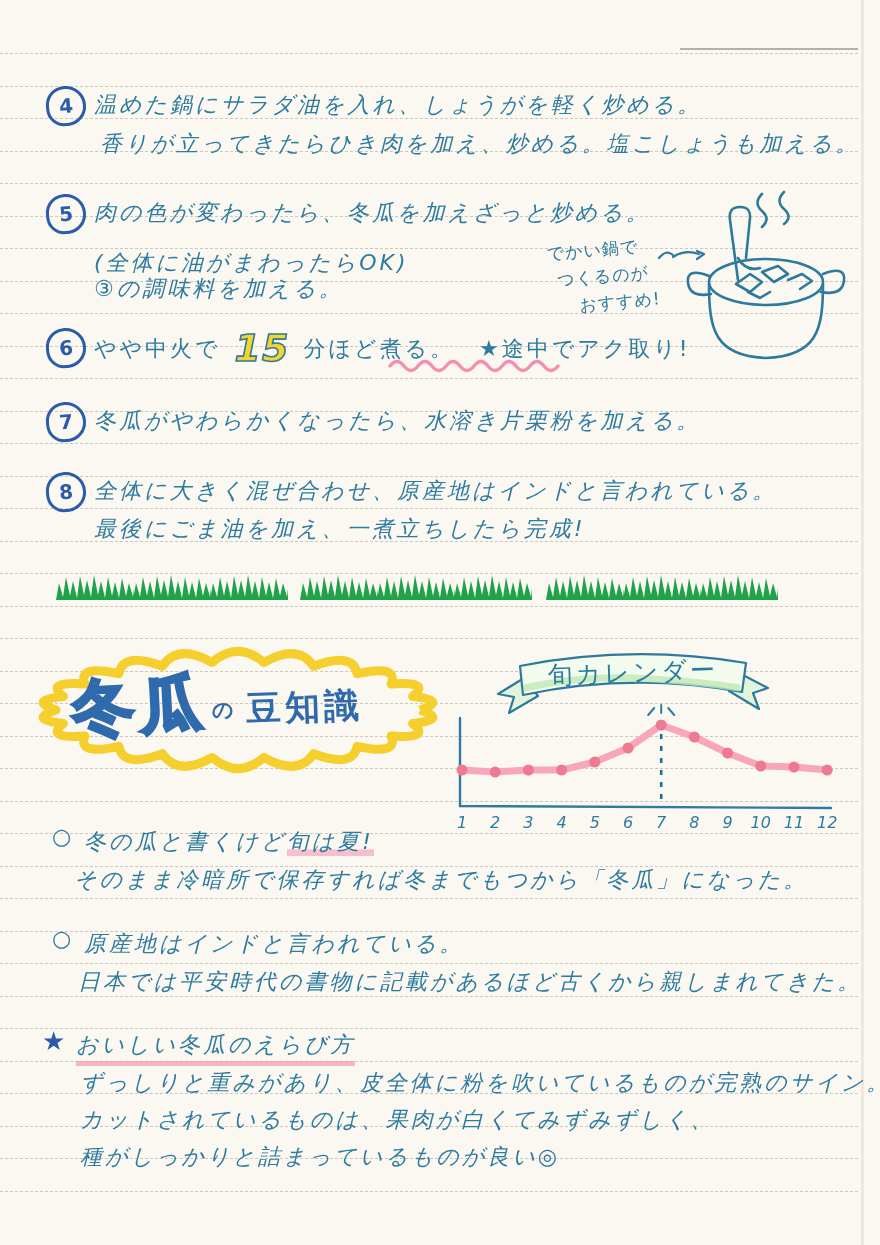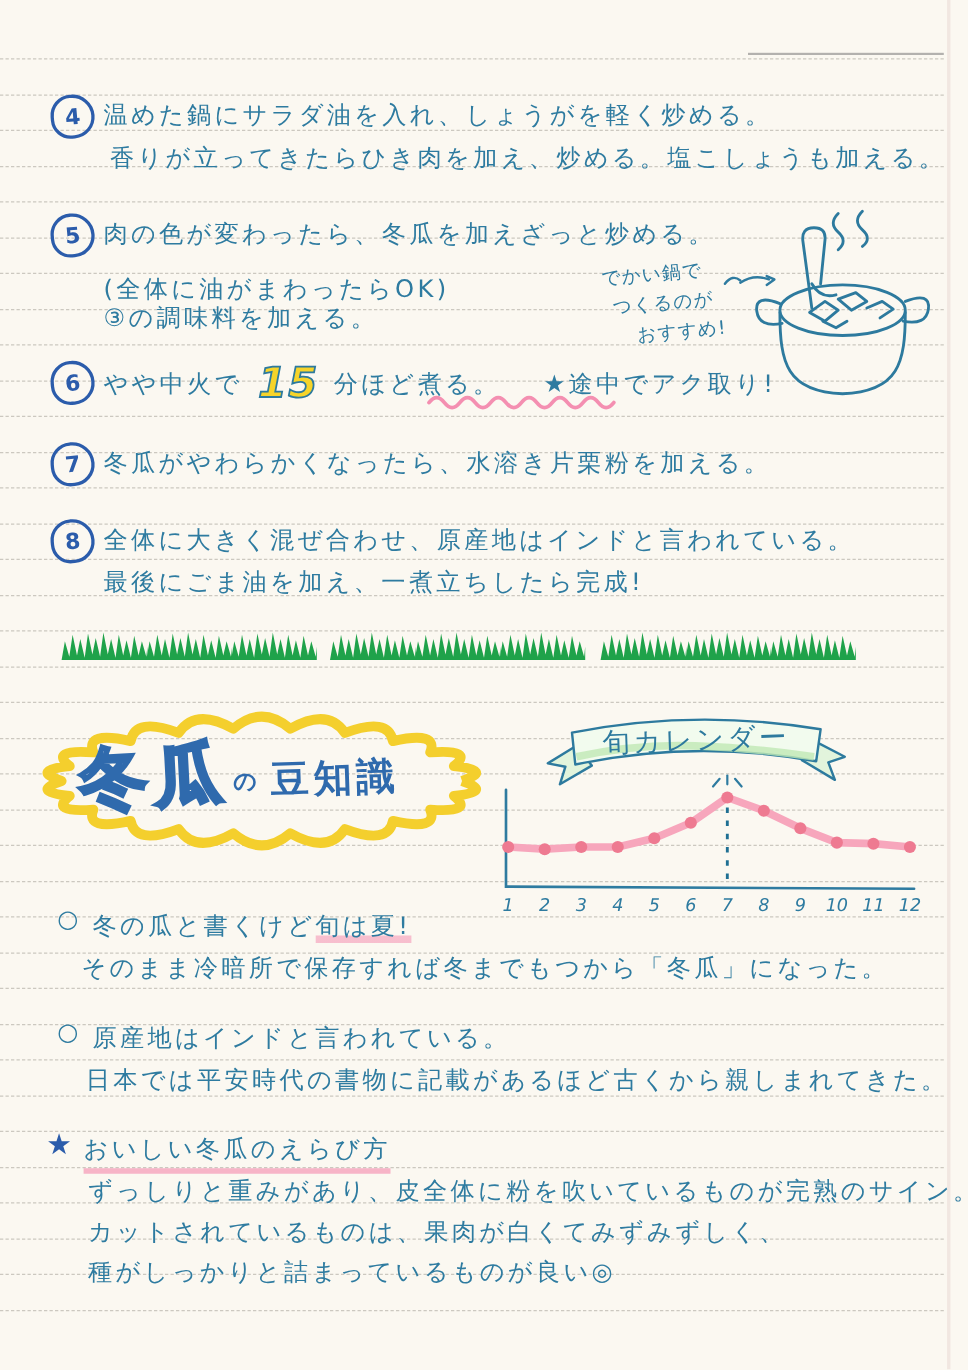--- a/index.html
+++ b/index.html
@@ -5,32 +5,32 @@
   html,body{margin:0;padding:0;}
   body{
     width:880px;height:1245px;position:relative;overflow:hidden;
     background:#fbf8f1;
     font-family:"DejaVu Sans", sans-serif;
   }
   .rule{position:absolute;left:0;width:858px;height:0;border-top:1px dashed #ccc8c0;z-index:0;}
   .topline{position:absolute;left:680px;top:48px;width:178px;height:2px;background:#b3b1ae;z-index:0;}
   .page-edge{position:absolute;left:861px;top:0;width:3px;height:100%;background:#ead9d4;opacity:.55;z-index:0;}
 
-  .ink{position:absolute;color:#2e7ba0;font-size:22px;letter-spacing:3px;white-space:nowrap;z-index:2;}
+  .ink{position:absolute;color:#2e7ba0;font-size:22px;letter-spacing:3px;white-space:nowrap;z-index:2;font-style:italic;}
   .num{
     position:absolute;width:34px;height:34px;border:3px solid #2b5cab;border-radius:48% 52% 50% 46%;
     color:#2b5cab;font-size:20px;font-weight:bold;display:flex;align-items:center;justify-content:center;
     transform:rotate(-5deg);z-index:2;background:transparent;
   }
   .big-num{
     color:#f6d42a;-webkit-text-stroke:1.6px #2d7a9e;font-size:38px;font-weight:bold;
     font-style:italic;letter-spacing:1px;vertical-align:-5px;padding:0 4px;
   }
   .step6row{position:absolute;left:94px;top:326px;z-index:2;color:#2e7ba0;font-size:22px;letter-spacing:3px;white-space:nowrap;}
-  .note-gap{margin-left:29px;}
+  .note-gap{margin-left:14px;}
   .hl-pink{
     background:linear-gradient(to bottom, transparent 72%, rgba(244,143,177,.55) 74%, rgba(244,143,177,.55) 97%, transparent 97%);
     padding-bottom:3px;
   }
   .pink-underline{border-bottom:5px solid rgba(244,143,177,.65);padding-bottom:4px;}
   .potnote{position:absolute;left:549px;top:236px;transform:rotate(-5deg);z-index:2;color:#2e7ba0;font-size:17px;letter-spacing:1px;line-height:27px;}
   .potnote div:nth-child(2){margin-left:8px;}
   .potnote div:nth-child(3){margin-left:28px;}
   .bubble-main{
     position:absolute;left:72px;top:664px;font-size:62px;font-weight:bold;letter-spacing:6px;

